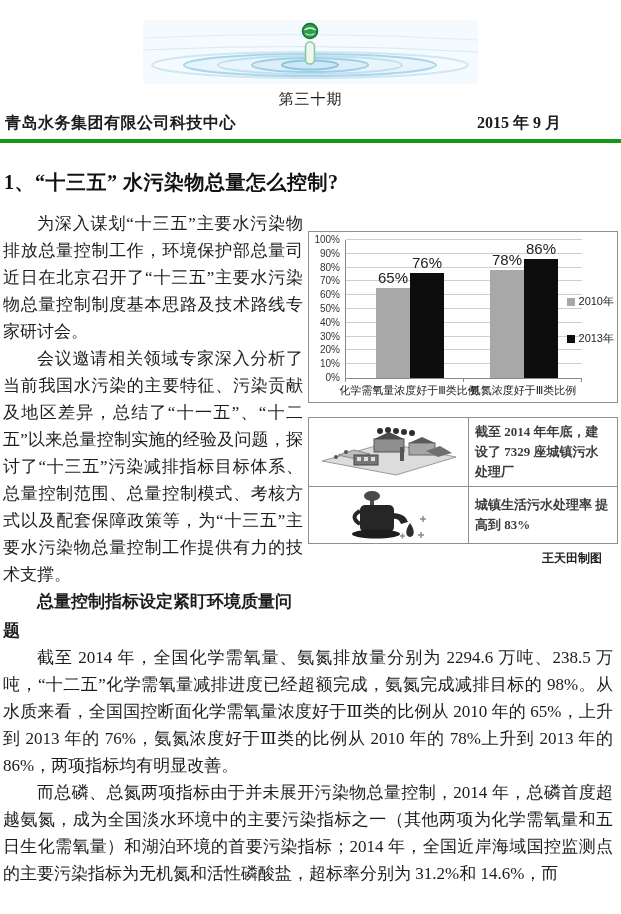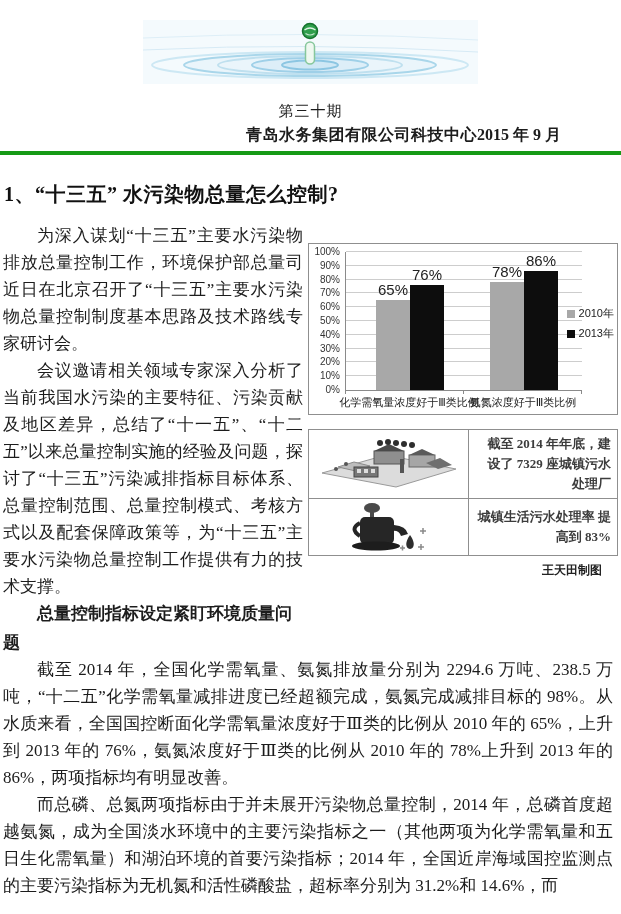--- a/index.html
+++ b/index.html
@@ -8,23 +8,23 @@
     width:621px;height:914px;overflow:hidden;background:#ffffff;position:relative;
     font-family:"Liberation Serif","DejaVu Serif",serif;color:#1c1c1c;
   }
   
   .masthead{padding-top:4px;}
   .masthead-title{
     text-align:center;font-size:56px;font-weight:bold;letter-spacing:13px;
     line-height:64px;color:#0b7d14;text-indent:13px;
   }
   .splash-wrap{text-align:center;margin-top:16px;}
-  .issue{font-size:15px;text-align:center;margin-top:14px;letter-spacing:1px;}
+  .issue{font-size:15px;text-align:center;margin-top:2px;letter-spacing:1px;}
   .org-line{
-    display:flex;justify-content:flex-end;align-items:baseline;
+    display:flex;justify-content:space-between;align-items:baseline;
     padding:4px 60px 0 5px;font-size:16px;
   }
   .org-line .org{font-weight:bold;letter-spacing:.5px;}
   .org-line .date{font-weight:bold;}
   .rule{height:4px;background:#169a16;margin-top:5px;}
   
   h2.article-title{
     font-size:20px;font-weight:bold;margin:26px 0 14px 4px;letter-spacing:.5px;color:#111;
   }
   .cols{display:flex;justify-content:space-between;padding-left:3px;padding-right:1px;}
@@ -43,29 +43,29 @@
     font-family:"Liberation Sans","DejaVu Sans",sans-serif;
   }
   .chart-plot{position:absolute;left:36px;top:8px;width:236px;height:138px;
     border-left:1px solid #8a8a8a;border-bottom:1px solid #8a8a8a;}
   .gridline{position:absolute;left:0;width:236px;height:1px;background:#cdcdcd;}
   .bar{position:absolute;bottom:0;}
   .bar-label{position:absolute;width:44px;text-align:center;font-size:15px;color:#222;}
   .ytick{position:absolute;left:0;width:31px;text-align:right;font-size:10px;color:#333;}
   .xtick{position:absolute;top:151px;width:146px;text-align:center;font-size:11px;color:#222;}
   .axis-tick{position:absolute;top:146px;width:1px;height:4px;background:#8a8a8a;}
-  .legend{position:absolute;right:3px;top:62px;display:flex;flex-direction:column;gap:5px;font-size:11px;color:#222;}
+  .legend{position:absolute;right:3px;top:62px;display:flex;flex-direction:column;gap:22px;font-size:11px;color:#222;}
   .legend-item{display:flex;align-items:center;}
   .legend-swatch{width:8px;height:8px;display:inline-block;margin-right:4px;}
   
   .info-table{width:310px;border:1px solid #8f8f8f;box-sizing:border-box;margin-top:14px;background:#fff;}
   .info-row{display:flex;border-bottom:1px solid #8f8f8f;}
   .info-row:last-child{border-bottom:none;}
   .icon-cell{width:160px;border-right:1px solid #8f8f8f;display:flex;align-items:center;justify-content:center;padding:2px;box-sizing:border-box;}
-  .text-cell{flex:1;display:flex;align-items:center;justify-content:center;text-align:right;
+  .text-cell{flex:1;display:flex;align-items:center;justify-content:center;text-align:left;
     font-weight:bold;font-size:13px;color:#3c3c3c;line-height:1.55;padding:4px 6px;box-sizing:border-box;}
   .credit{font-size:12px;font-weight:bold;text-align:right;margin-top:6px;padding-right:18px;color:#222;}
 </style>
 </head>
 <body>
 
 <header class="masthead">
 
   <div class="splash-wrap">
     <svg width="335" height="64" viewBox="0 0 335 64">

